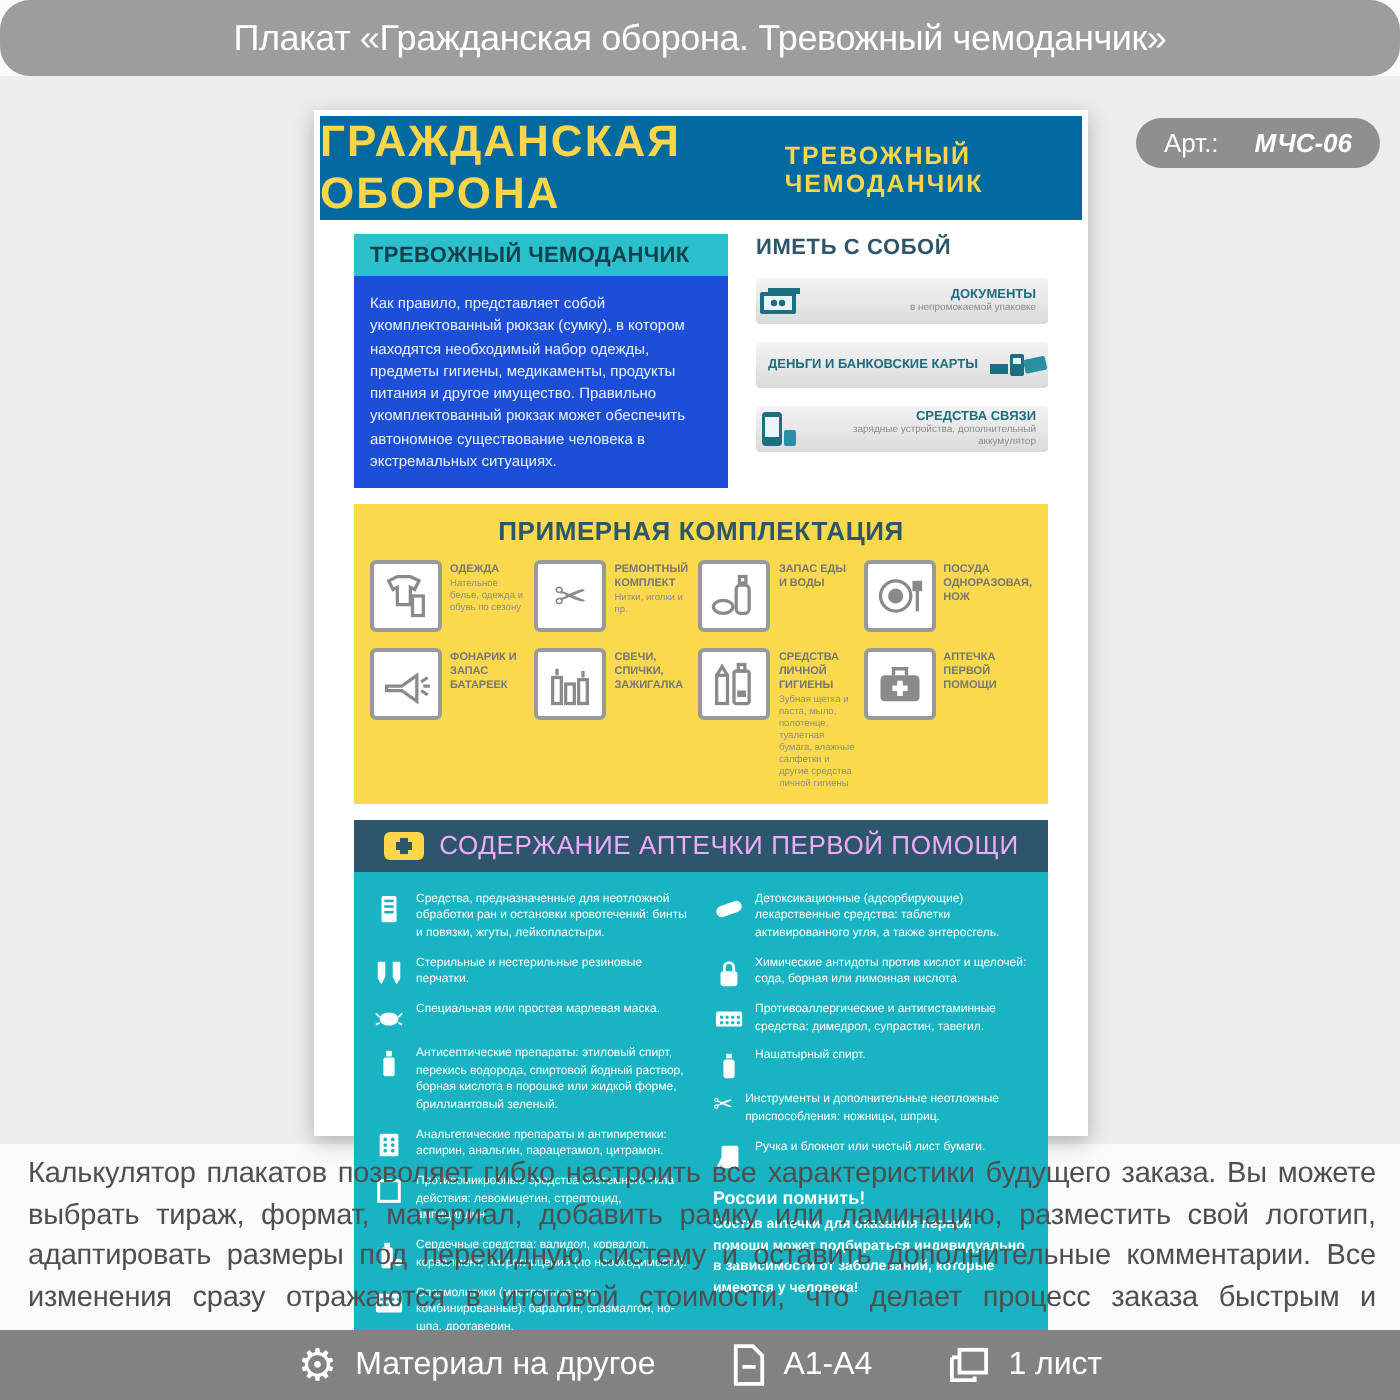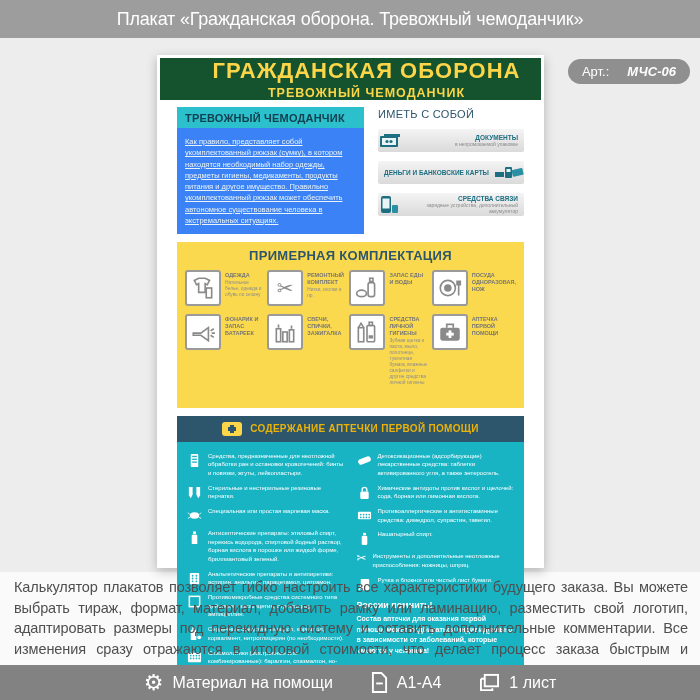--- a/index.html
+++ b/index.html
@@ -1,63 +1,63 @@
 <!DOCTYPE html>
 <html><head>
 <meta charset="utf-8">
 <style>
   * { margin:0; padding:0; box-sizing:border-box; }
   html,body { width:700px; height:700px; }
   body { font-family:"Liberation Sans", sans-serif; background:#fafafa; position:relative; overflow:hidden; }
 
   .top-bar { position:absolute; left:0; top:0; width:700px; height:38px; background:#9d9d9d;
-    display:flex; align-items:center; justify-content:center; color:#fff; font-size:18px; letter-spacing:-0.2px; }
+    display:flex; align-items:center; justify-content:center; color:#fff; font-size:18px; letter-spacing:-0.2px;border-radius:15px; }
   .main-bg { position:absolute; left:0; top:38px; width:700px; height:534px; background:#ededed; }
 
   .art-badge { position:absolute; right:10px; top:59px; background:#8f8f8f; color:#fff;
     border-radius:13px; height:25px; padding:0 14px; display:flex; align-items:center; gap:18px; font-size:13px; }
   .art-badge b { font-weight:bold;font-style:italic; }
 
   
   .poster { position:absolute; left:157px; top:55px; width:387px; height:513px; background:#fff;
     box-shadow:0 3px 10px rgba(0,0,0,0.25); padding:3px 3px 0 3px; display:flex; flex-direction:column; }
-  .poster-head { background:#14532d; height:62px; display:flex; flex-direction:column; align-items:center; justify-content:center;padding-left:32px; }
+  .poster-head { background:#0369a1; height:62px; display:flex; align-items:center; justify-content:center; }
   .poster-title { color:#fcd648; font-weight:bold; font-size:22px; letter-spacing:1px; }
   .poster-subtitle { color:#fcd648; font-weight:bold; font-size:12.5px; letter-spacing:1px; margin-top:2px; }
   .poster-body { padding:7px 17px 0 17px; flex:1; display:flex; flex-direction:column; }
 
   
   .sec1 { display:flex; gap:14px; }
   .sec1-left { width:187px; }
   .tc-head { background:#2cc0cd; color:#12404f; font-weight:bold; font-size:11px; height:21px;
     display:flex; align-items:center; padding-left:8px; letter-spacing:0.2px; }
-  .tc-desc { background:#3b82f6; color:#e9f3f6; font-size:7.5px; line-height:1.5; padding:8px 8px; min-height:85px;text-decoration:underline; }
+  .tc-desc { background:#1d4ed8; color:#e9f3f6; font-size:7.5px; line-height:1.5; padding:8px 8px; min-height:85px; }
   .sec1-right { flex:1; }
-  .hws-head { color:#2d556b; font-weight:normal; font-size:11px; margin:1px 0 9px 0; letter-spacing:0.3px; }
+  .hws-head { color:#2d556b; font-weight:bold; font-size:11px; margin:1px 0 9px 0; letter-spacing:0.3px; }
   .hws-item { position:relative; height:23px; margin-bottom:9px; border-radius:2px;
     background:linear-gradient(#f4f4f4,#dadada); display:flex; align-items:center; }
   .hws-label { font-size:6.5px; font-weight:bold; color:#1c6e80; line-height:1.2; }
   .hws-note { font-size:5px; color:#8a8a8a; line-height:1.2; }
   .hws-text-r { margin-left:auto; text-align:right; padding-right:6px; }
   .hws-text-l { padding-left:6px; }
   .hws-ic { flex-shrink:0; display:flex; align-items:center; justify-content:center; }
 
   
-  .kit { background:#fbd94e; margin-top:8px; padding:6px 8px 22px 8px; }
+  .kit { background:#fbd94e; margin-top:8px; padding:6px 8px 6px 8px; }
   .kit-head { text-align:center; color:#2d556b; font-weight:bold; font-size:13px; letter-spacing:0.3px; margin-bottom:7px; }
   .kit-grid { display:grid; grid-template-columns:repeat(4,1fr); row-gap:8px; column-gap:4px; }
   .kit-item { display:flex; gap:4px; }
   .kit-ic { width:36px; height:36px; background:#fff; border:2px solid #9a9a9a; border-radius:3px;
     display:flex; align-items:center; justify-content:center; flex-shrink:0; color:#8a8a8a; }
   .kit-label { font-size:5.5px; font-weight:bold; color:#767676; line-height:1.25; padding-top:2px; }
   .kit-note { font-size:4.8px; font-weight:normal; color:#8d8d8d; line-height:1.25; margin-top:1px; }
 
   
   .fa-bar { background:#2d556b; height:26px; margin-top:8px; display:flex; align-items:center; justify-content:center; gap:8px; }
-  .fa-bar-title { color:#eab308; font-weight:bold; font-size:10px; letter-spacing:0.3px; }
+  .fa-bar-title { color:#f0abfc; font-weight:normal; font-size:13px; letter-spacing:0.3px; }
   .fa-kit-ic { width:20px; height:14px; background:#fcd648; border-radius:3px; position:relative; }
   .fa-kit-ic:before { content:""; position:absolute; left:8px; top:3px; width:4px; height:8px; background:#2d556b; }
   .fa-kit-ic:after { content:""; position:absolute; left:6px; top:5px; width:8px; height:4px; background:#2d556b; }
   .fa-body { background:#18b4c4; padding:10px 10px 2px 10px; display:flex; gap:12px; }
   .fa-col { flex:1; }
   .fa-item { display:flex; gap:6px; margin-bottom:6px; align-items:flex-start; }
   .fa-item svg { flex-shrink:0; margin-top:1px; }
   .fa-item .txt { font-size:6px; color:#fff; line-height:1.45; }
   .fa-imp { margin-top:8px; }
   .fa-imp-title { color:#fff; font-weight:bold; font-size:9px; margin-bottom:4px; }
@@ -409,21 +409,21 @@
       </div>
     </div>
   </div>
 </div>
 
 <div class="desc">Калькулятор плакатов позволяет гибко настроить все характеристики будущего заказа. Вы можете выбрать тираж, формат, материал, добавить рамку или ламинацию, разместить свой логотип, адаптировать размеры под перекидную систему и оставить дополнительные комментарии. Все изменения сразу отражаются в итоговой стоимости, что делает процесс заказа быстрым и прозрачным</div>
 
 <div class="bottom-bar">
   <div class="bb-item">
     <span class="gear-glyph">⚙</span>
-    <span>Материал на помощи</span>
+    <span>Материал на другое</span>
   </div>
   <div class="bb-item">
     <svg width="17" height="21" viewBox="0 0 18 22">
         <path d="M2 1h9l5 5v15H2z" fill="none" stroke="#fff" stroke-width="2"></path>
         <path d="M5.5 12h7" stroke="#fff" stroke-width="2"></path>
       </svg>
     <span>A1-A4</span>
   </div>
   <div class="bb-item">
     <svg width="21" height="19" viewBox="0 0 22 20">

